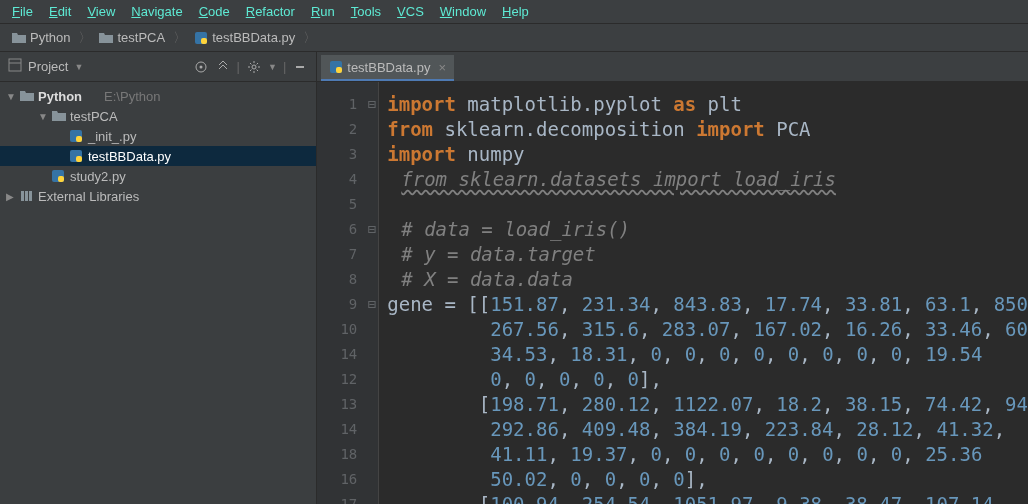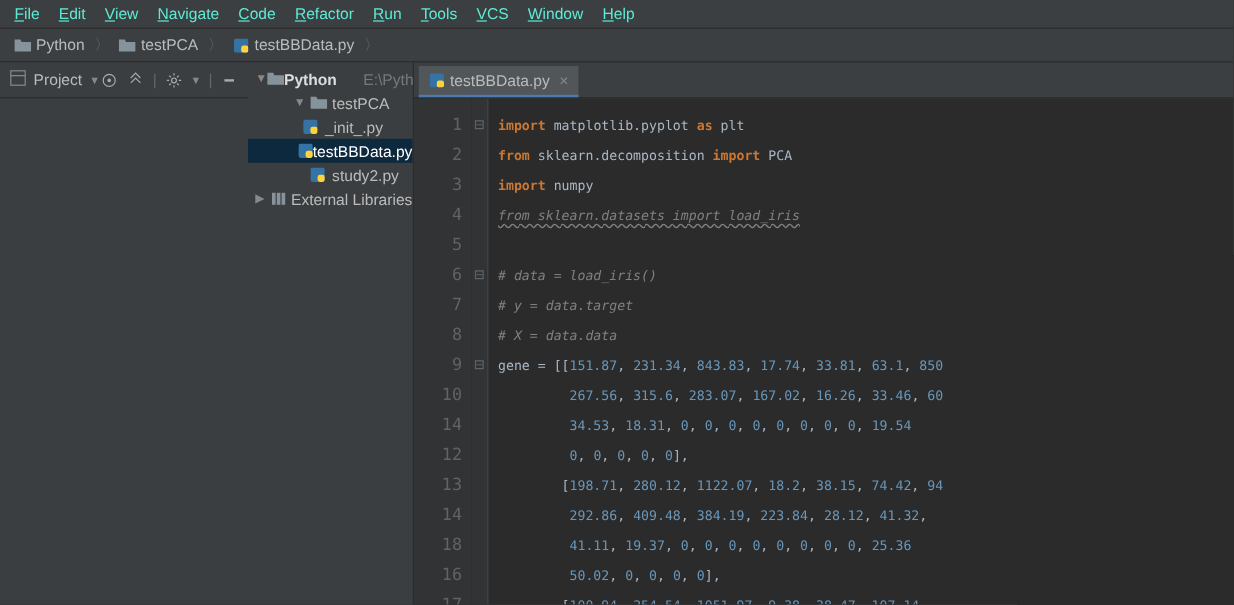--- a/index.html
+++ b/index.html
@@ -67,21 +67,21 @@
       flex: 1;
       overflow: hidden;
     }
 
     
     .sidebar {
       width: 345px;
       background: #3b3e40;
       border-right: 1px solid #2b2b2b;
       display: flex;
-      flex-direction: row;
+      flex-direction: column;
     }
     .sidebar-header {
       display: flex;
       align-items: center;
       padding: 6px 8px;
       border-bottom: 1px solid #2b2b2b;
       height: 30px;
     }
     .sidebar-header .title {
       flex: 1;
@@ -132,21 +132,21 @@
       font-size: 10px;
     }
     .tree-row .ficon {
       width: 18px;
       display: inline-flex;
       align-items: center;
     }
     .muted { color: #787878; margin-left: 22px; }
     .indent-0 { padding-left: 6px; }
     .indent-2 { padding-left: 38px; }
-    .indent-3 { padding-left: 32px; }
+    .indent-3 { padding-left: 56px; }
 
     
     .editor-area {
       flex: 1;
       display: flex;
       flex-direction: column;
       background: #2b2b2b;
     }
     .tab-bar {
       background: #3c3f41;
@@ -195,29 +195,29 @@
       font-size: 14px;
       line-height: 25px;
       color: #606366;
     }
     .fold-mark { text-align: center; height: 25px; }
 
     .code {
       flex: 1;
       padding: 10px 0 0 8px;
       font-family: "Consolas", monospace;
-      font-size: 11px;
+      font-size: 19px;
       line-height: 25px;
       white-space: pre;
       color: #a9b7c6;
       overflow: hidden;
     }
     .kw { color: #cc7832; font-weight: bold; }
     .str-id { color: #a9b7c6; }
-    .comment { color: #808080; font-style: italic; }
+    .comment { color: #808080; font-style: italic; margin-left: 14px; }
     .num { color: #6897bb; }
     .underline-w { text-decoration: underline wavy #808080; text-underline-offset: 3px; }
   </style>
 </head>
 <body>
 
 <div class="menubar">
 <div class="menu-item"><span><span class="underline">F</span>ile</span></div>
     <div class="menu-item"><span><span class="underline">E</span>dit</span></div>
     <div class="menu-item"><span><span class="underline">V</span>iew</span></div>

